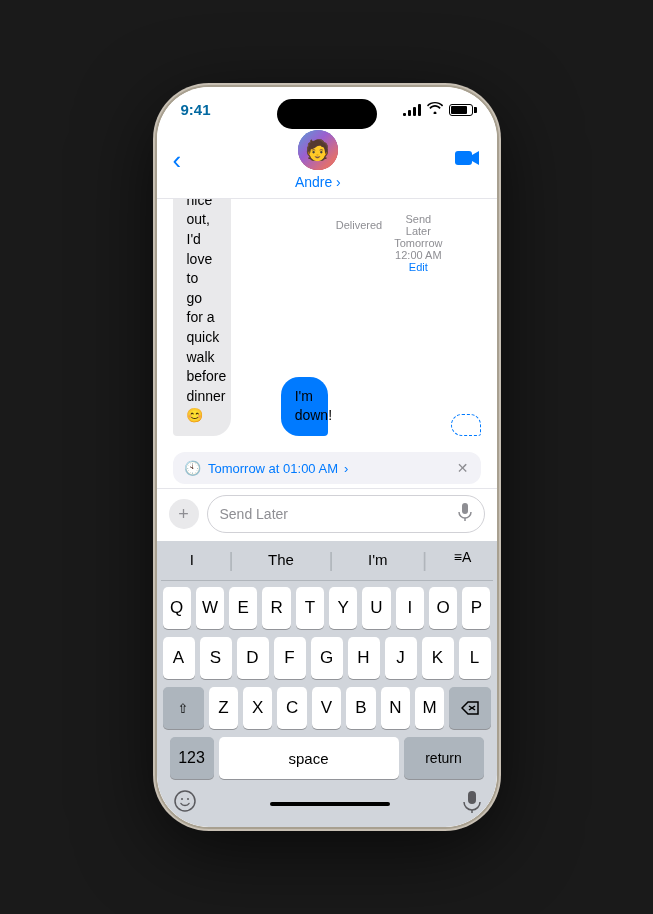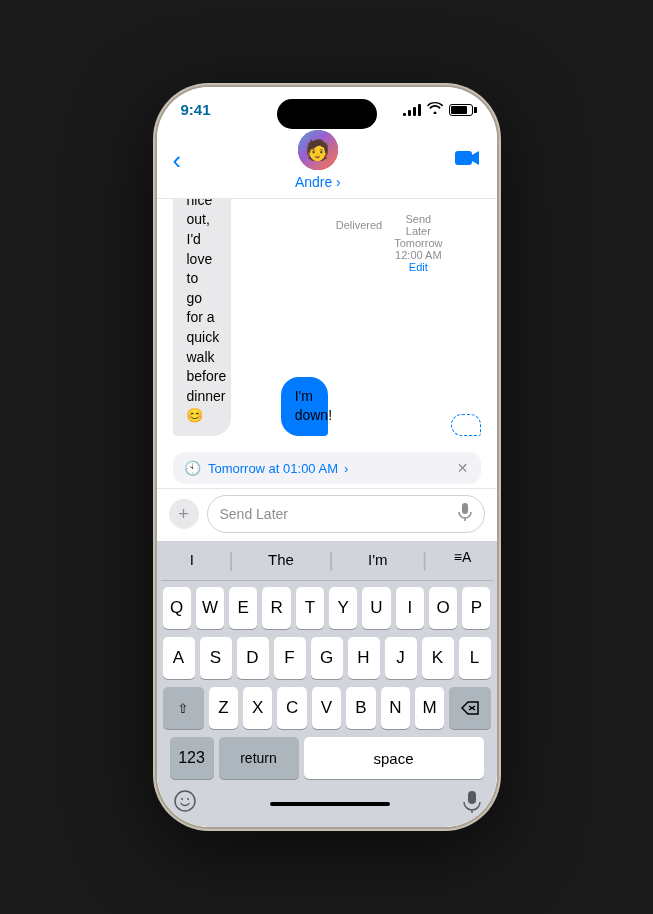--- a/index.html
+++ b/index.html
@@ -559,22 +559,22 @@
             <svg width="18" height="14" viewBox="0 0 18 14" fill="none">
               <path d="M7 1L1 7l6 6h10V1H7z" stroke="#000" stroke-width="1.5" fill="none"></path>
               <line x1="8" y1="5" x2="14" y2="9" stroke="#000" stroke-width="1.5"></line>
               <line x1="14" y1="5" x2="8" y2="9" stroke="#000" stroke-width="1.5"></line>
             </svg>
           </div>
         </div>
 
         <div class="key-row">
           <div class="key special" style="font-size:16px;">123</div>
+          <div class="key space" style="font-size:15px;">space</div>
           <div class="key return-key" style="font-size:14px;background:#adb5bd;max-width:80px;flex:2.5;">return</div>
-          <div class="key space" style="font-size:15px;">space</div>
         </div>
       </div>
     </div>
 
     <div class="bottom-bar">
       <span class="emoji-btn">
         <svg width="24" height="24" viewBox="0 0 24 24" fill="none">
           <circle cx="12" cy="12" r="10" stroke="#5a5a5e" stroke-width="1.5"></circle>
           <circle cx="9" cy="10" r="1" fill="#5a5a5e"></circle>
           <circle cx="15" cy="10" r="1" fill="#5a5a5e"></circle>

